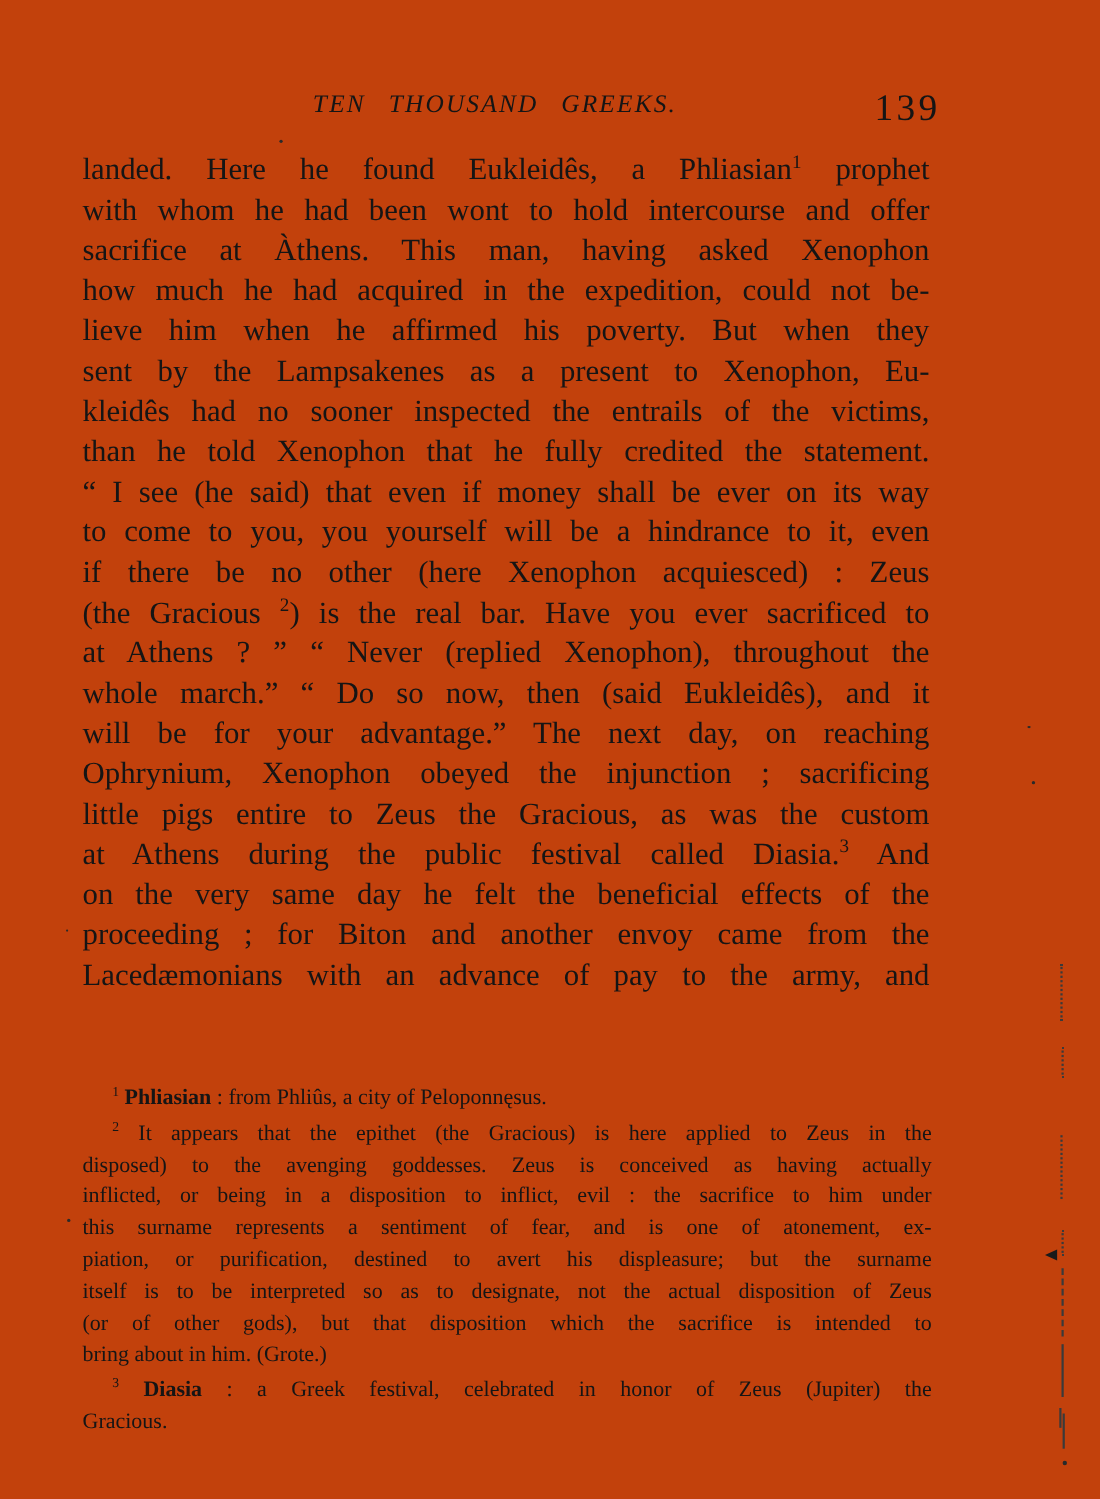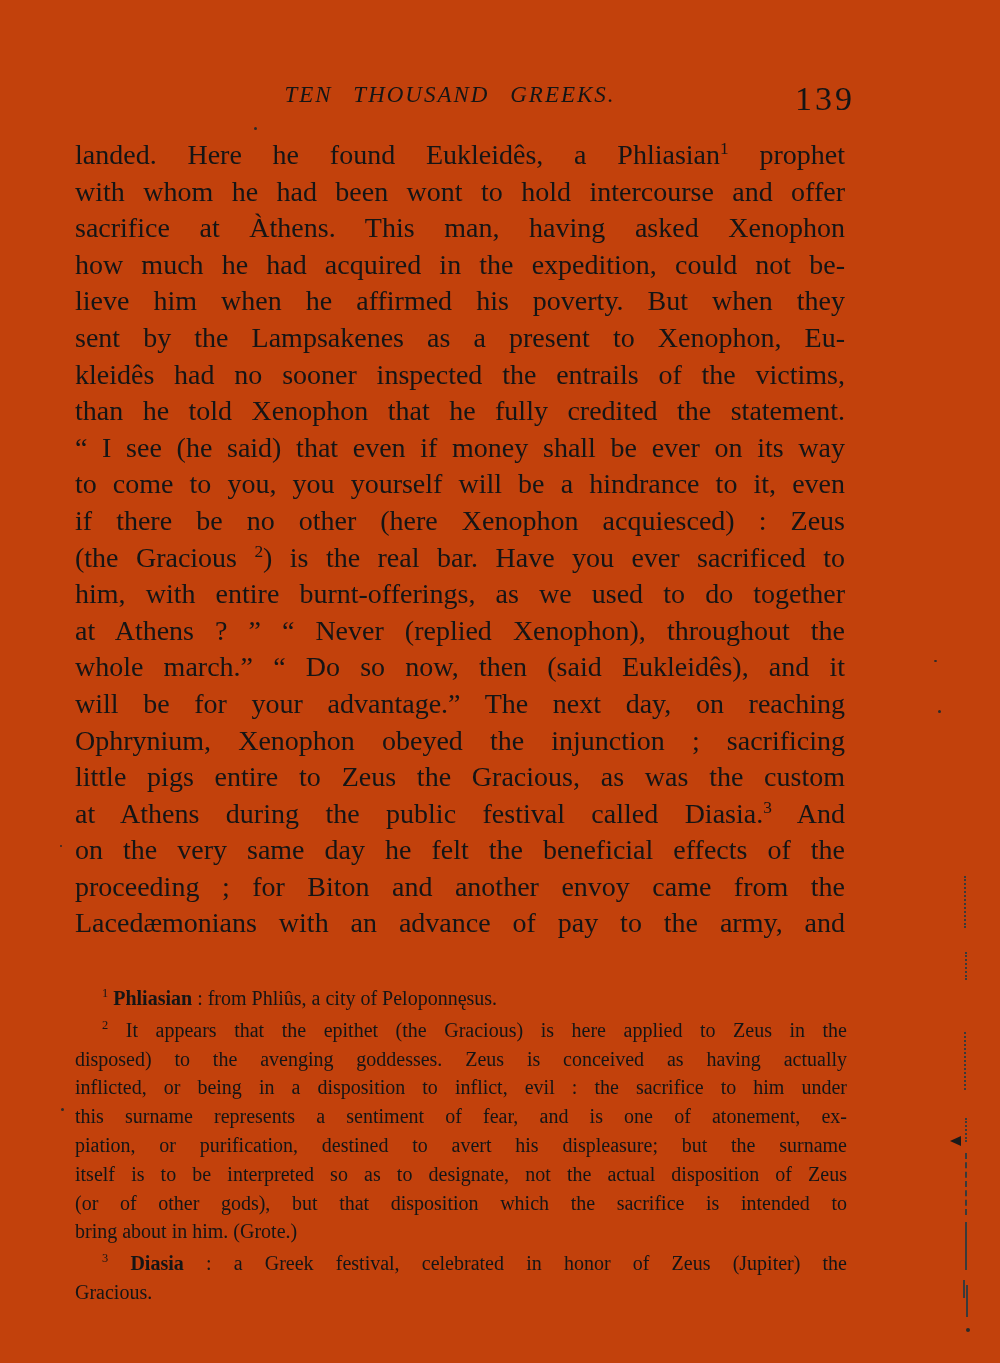--- a/index.html
+++ b/index.html
@@ -75,21 +75,20 @@
       <div class="line j"><span>sacrifice at Àthens.  This man, having asked Xenophon</span></div>
       <div class="line j"><span>how much he had acquired in the expedition, could not be-</span></div>
       <div class="line j"><span>lieve him when he affirmed his poverty.  But when they</span></div>
       <div class="line j"><span>sent by the Lampsakenes as a present to Xenophon, Eu-</span></div>
       <div class="line j"><span>kleidês had no sooner inspected the entrails of the victims,</span></div>
       <div class="line j"><span>than he told Xenophon that he fully credited the statement.</span></div>
       <div class="line j"><span>“ I see (he said) that even if money shall be ever on its way</span></div>
       <div class="line j"><span>to come to you, you yourself will be a hindrance to it, even</span></div>
       <div class="line j"><span>if there be no other (here Xenophon acquiesced) :  Zeus</span></div>
       <div class="line j"><span>(the Gracious </span><span class="sup">2</span><span>) is the real bar.   Have you ever sacrificed to</span></div>
-      <div class="line j"><span>him, with entire burnt-offerings, as we used to do together</span></div>
       <div class="line j"><span>at Athens ? ”   “ Never (replied Xenophon), throughout the</span></div>
       <div class="line j"><span>whole march.”   “ Do so now, then (said Eukleidês), and it</span></div>
       <div class="line j"><span>will be for your advantage.”   The next day, on reaching</span></div>
       <div class="line j"><span>Ophrynium, Xenophon obeyed the injunction ; sacrificing</span></div>
       <div class="line j"><span>little pigs entire to Zeus the Gracious, as was the custom</span></div>
       <div class="line j"><span>at Athens during the public festival called Diasia.</span><span class="sup">3</span><span>   And</span></div>
       <div class="line j"><span>on the very same day he felt the beneficial effects of the</span></div>
       <div class="line j"><span>proceeding ; for Biton and another envoy came from the</span></div>
       <div class="line j"><span>Lacedæmonians with an advance of pay to the army, and</span></div>
     </div>

